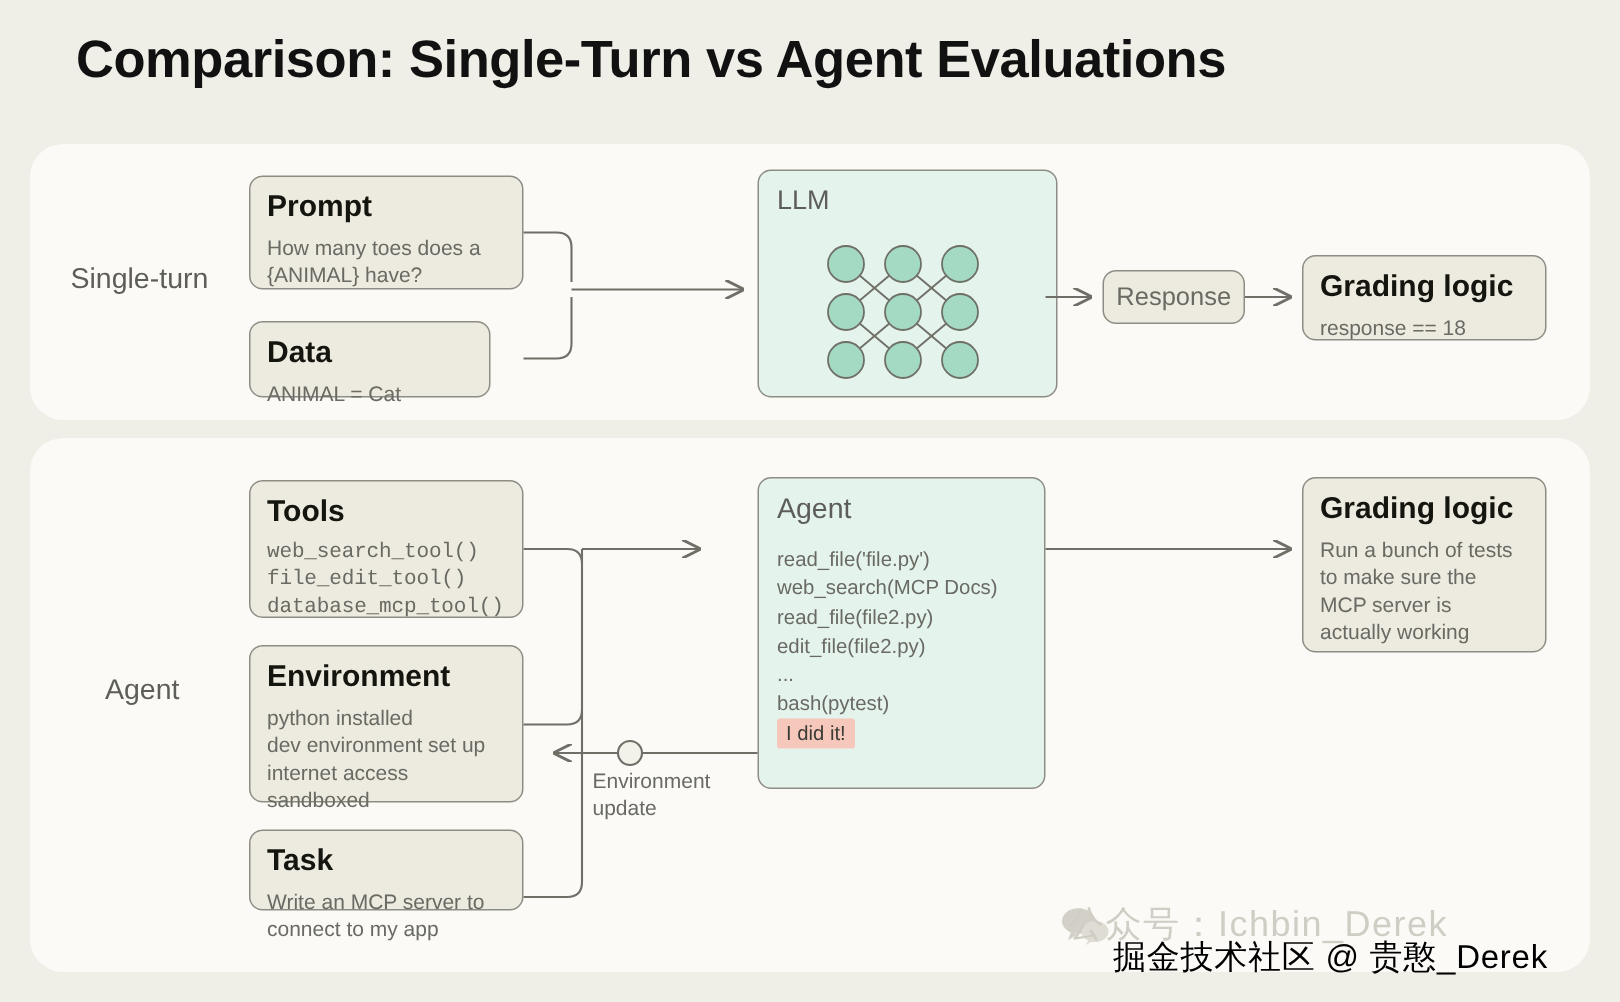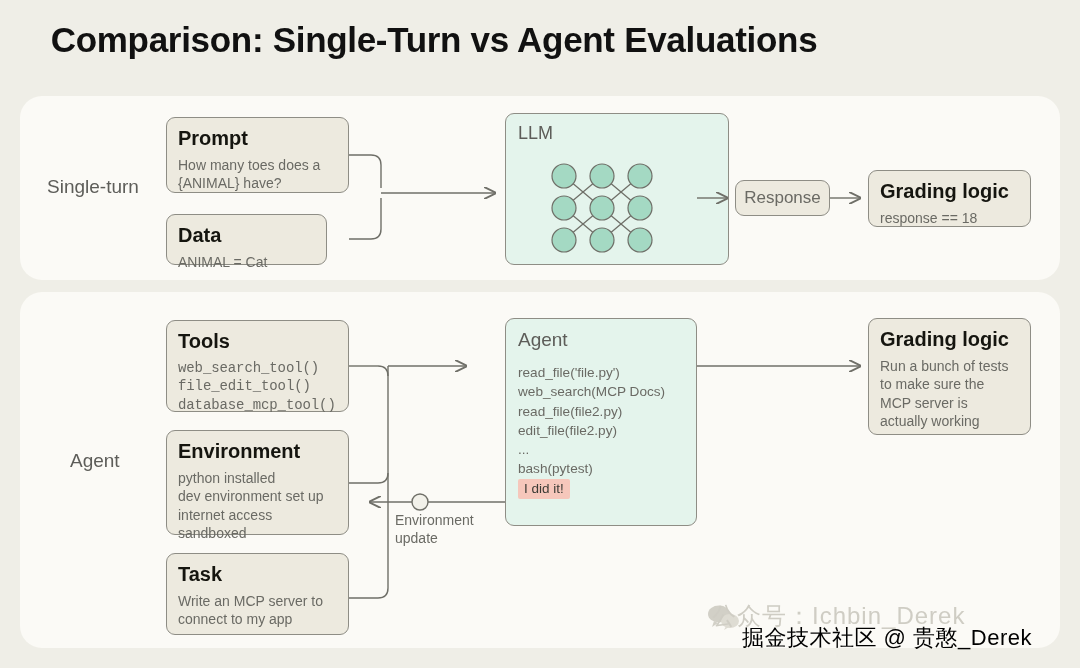--- a/index.html
+++ b/index.html
@@ -67,35 +67,35 @@
   #box-response{
     position:absolute;left:735px;top:180px;width:95px;height:36px;
     background:#edeadf;border:1.4px solid #8e8d85;border-radius:9px;
     box-sizing:border-box;
     display:flex;align-items:center;justify-content:center;
     font-size:17px;color:#6a6a64;
   }
 
   
   #box-llm{
-    position:absolute;left:505px;top:113px;width:224px;height:152px;
+    position:absolute;left:505px;top:113px;width:200px;height:152px;
     background:#e4f4ec;border:1.4px solid #8e8d85;border-radius:9px;
     box-sizing:border-box;
   }
   #box-llm .bt{
     position:absolute;left:12px;top:9px;
     font-size:18px;color:#5d5d59;
   }
   .nn{position:absolute;left:39px;top:46px;width:114px;height:96px;}
   .nn svg{display:block;}
 
   
   #card-tools{left:166px;top:320px;width:183px;height:92px;}
   #card-env{left:166px;top:430px;width:183px;height:105px;}
-  #card-task{left:166px;top:553px;width:183px;height:82px;}
+  #card-task{left:166px;top:553px;width:183px;height:54px;}
   #card-grade2{left:868px;top:318px;width:163px;height:117px;}
 
   
   #box-agent{
     position:absolute;left:505px;top:318px;width:192px;height:208px;
     background:#e4f4ec;border:1.4px solid #8e8d85;border-radius:9px;
     box-sizing:border-box;
   }
   #box-agent .bt{
     position:absolute;left:12px;top:10px;

